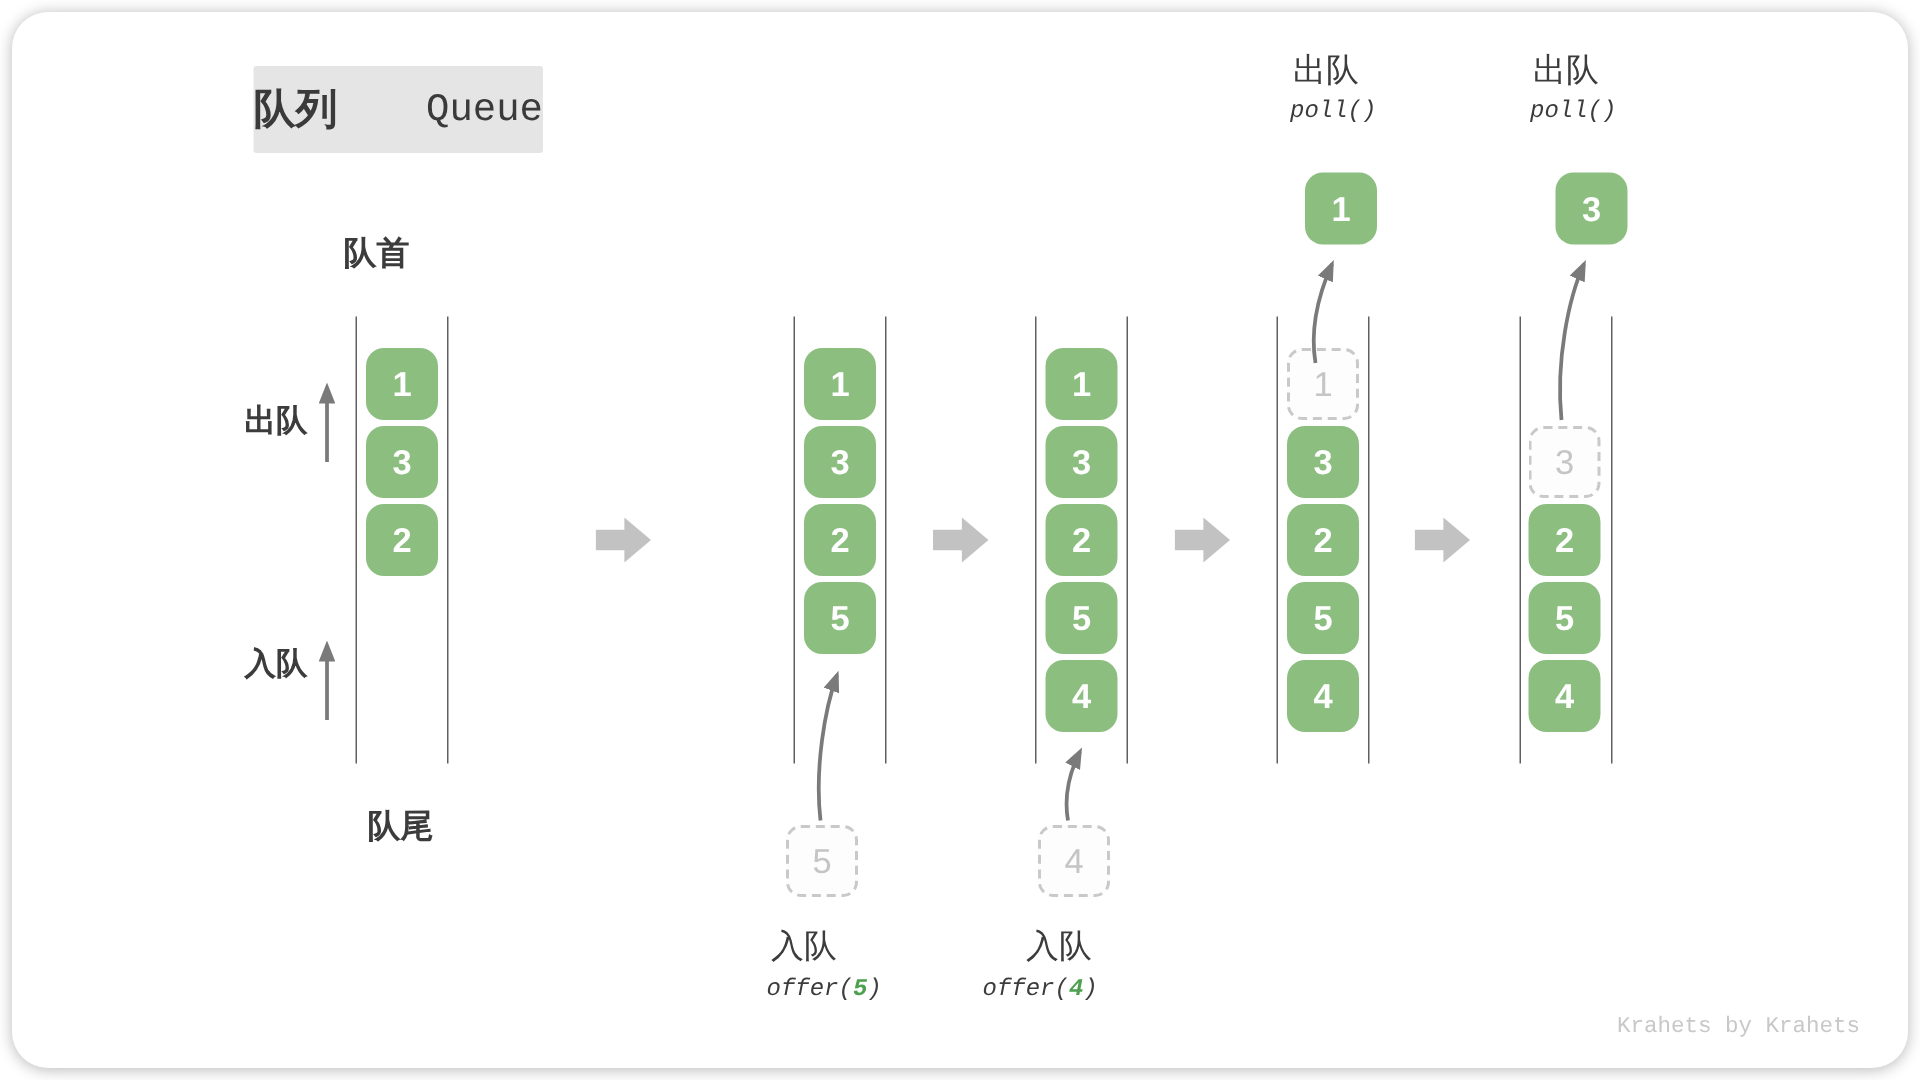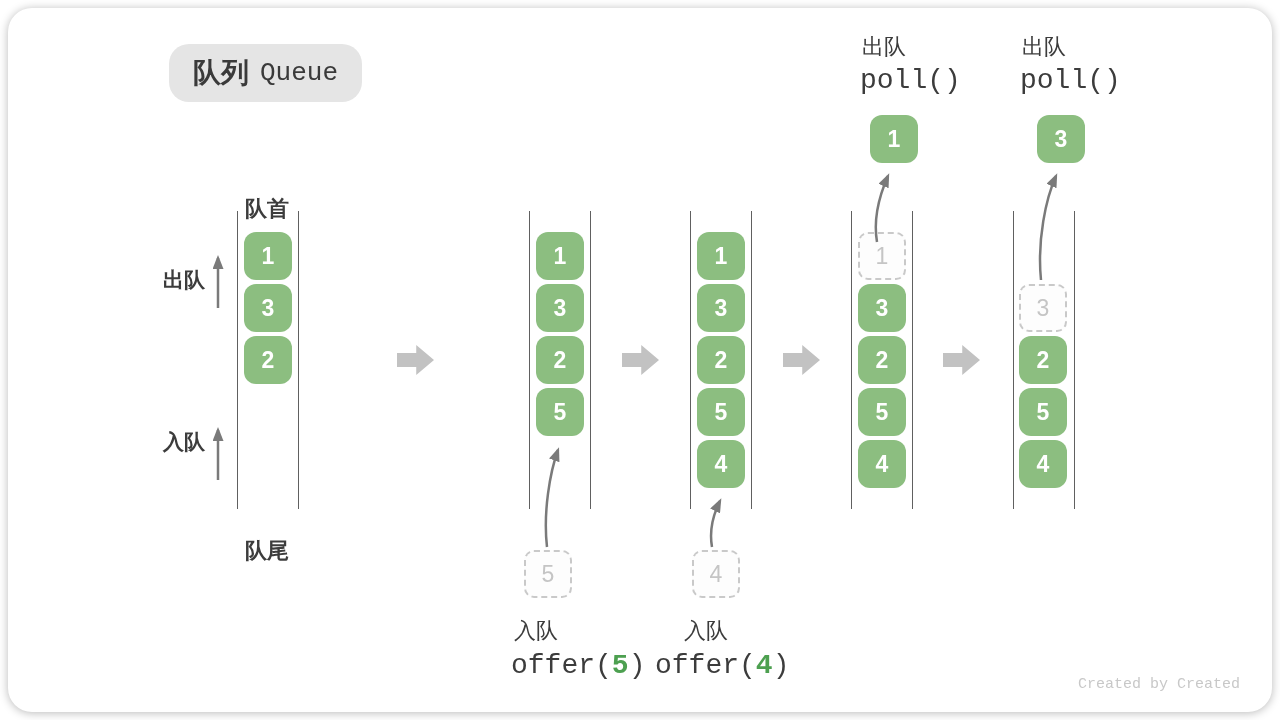--- a/index.html
+++ b/index.html
@@ -5,22 +5,22 @@
   * { margin: 0; padding: 0; box-sizing: border-box; }
   html, body { width: 1280px; height: 720px; background: #ffffff; font-family: "Liberation Sans", sans-serif; }
   .canvas { position: relative; width: 1280px; height: 720px; overflow: hidden; }
   .card {
     position: absolute; left: 8px; top: 8px; width: 1264px; height: 704px;
     background: #ffffff; border-radius: 24px;
     box-shadow: 0 1px 10px rgba(0,0,0,0.28);
   }
   .title-badge {
     position: absolute; left: 169px; top: 44px; width: 193px; height: 58px;
-    background: #e5e5e5; border-radius: 20px;
-    display: flex; align-items: center; justify-content: center; gap: 11px;
+    background: #e5e5e5; border-radius: 2px;
+    display: flex; align-items: center; justify-content: space-between; gap: 11px;
   }
   .title-zh { font-size: 28px; font-weight: 700; color: #3a3a3a; }
   .title-en { font-family: "Liberation Mono", monospace; font-size: 26px; color: #3a3a3a; }
 
   .cjk-label { position: absolute; font-size: 22px; font-weight: 700; color: #3c3c3c; white-space: nowrap; }
   .side-label { position: absolute; font-size: 21px; font-weight: 700; color: #3c3c3c; white-space: nowrap; }
 
   .rails {
     position: absolute; top: 211px; height: 298px; width: 62px;
     border-left: 1.5px solid #606060; border-right: 1.5px solid #606060;
@@ -33,21 +33,21 @@
     font-size: 23px; font-weight: 600;
   }
   .box.ghost {
     background: #fdfdfd; border: 2px dashed #c9c9c9; color: #c5c5c5; font-weight: 400;
     border-radius: 10px;
   }
 
   .op-label { position: absolute; font-size: 22px; color: #3c3c3c; white-space: nowrap; }
   .op-code {
     position: absolute; font-family: "Liberation Mono", monospace;
-    font-size: 28px; color: #3c3c3c; white-space: nowrap;
+    font-size: 16px; color: #3c3c3c; white-space: nowrap; font-style: italic;
   }
   .op-code .arg { color: #4da050; font-weight: 700; }
 
   .block-arrow {
     position: absolute; width: 37px; height: 30px; background: #c2c2c2;
     clip-path: polygon(0% 27%, 52% 27%, 52% 0%, 100% 50%, 52% 100%, 52% 73%, 0% 73%);
   }
 
   .arrow-layer { position: absolute; left: 0; top: 0; width: 1280px; height: 720px; pointer-events: none; }
 
@@ -60,21 +60,21 @@
 <body>
 
 <div class="canvas">
   <div class="card"></div>
 
   <div class="title-badge">
     <span class="title-zh">队列</span>
     <span class="title-en">Queue</span>
   </div>
 
-  <div class="cjk-label" style="left:245px; top:154px;margin-top:40px;">队首</div>
+  <div class="cjk-label" style="left:229px; top:154px;">队首</div>
   <div class="cjk-label" style="left:245px; top:536px;">队尾</div>
   <div class="side-label" style="left:163px; top:266px;">出队</div>
   <div class="side-label" style="left:163px; top:428px;">入队</div>
 
   <div class="rails" style="left:237px;"></div>
   <div class="rails" style="left:529px;"></div>
   <div class="rails" style="left:690px;"></div>
   <div class="rails" style="left:851px;"></div>
   <div class="rails" style="left:1013px;"></div>
 
@@ -132,14 +132,14 @@
       </marker>
     </defs>
     <path d="M218,308 L218,258" stroke="#7a7a7a" stroke-width="2.5" fill="none" marker-end="url(#ah)"></path>
     <path d="M218,480 L218,430" stroke="#7a7a7a" stroke-width="2.5" fill="none" marker-end="url(#ah)"></path>
     <path d="M547,547 C543,512 550,472 558,450" stroke="#7a7a7a" stroke-width="2.5" fill="none" marker-end="url(#ah)"></path>
     <path d="M712,547 C709,530 714,513 720,501" stroke="#7a7a7a" stroke-width="2.5" fill="none" marker-end="url(#ah)"></path>
     <path d="M877,242 C873,218 880,194 888,176" stroke="#7a7a7a" stroke-width="2.5" fill="none" marker-end="url(#ah)"></path>
     <path d="M1041,280 C1037,240 1046,198 1056,176" stroke="#7a7a7a" stroke-width="2.5" fill="none" marker-end="url(#ah)"></path>
   </svg>
 
-  <div class="watermark">Created by Created</div>
+  <div class="watermark">Krahets by Krahets</div>
 </div>
 
 </body></html>

